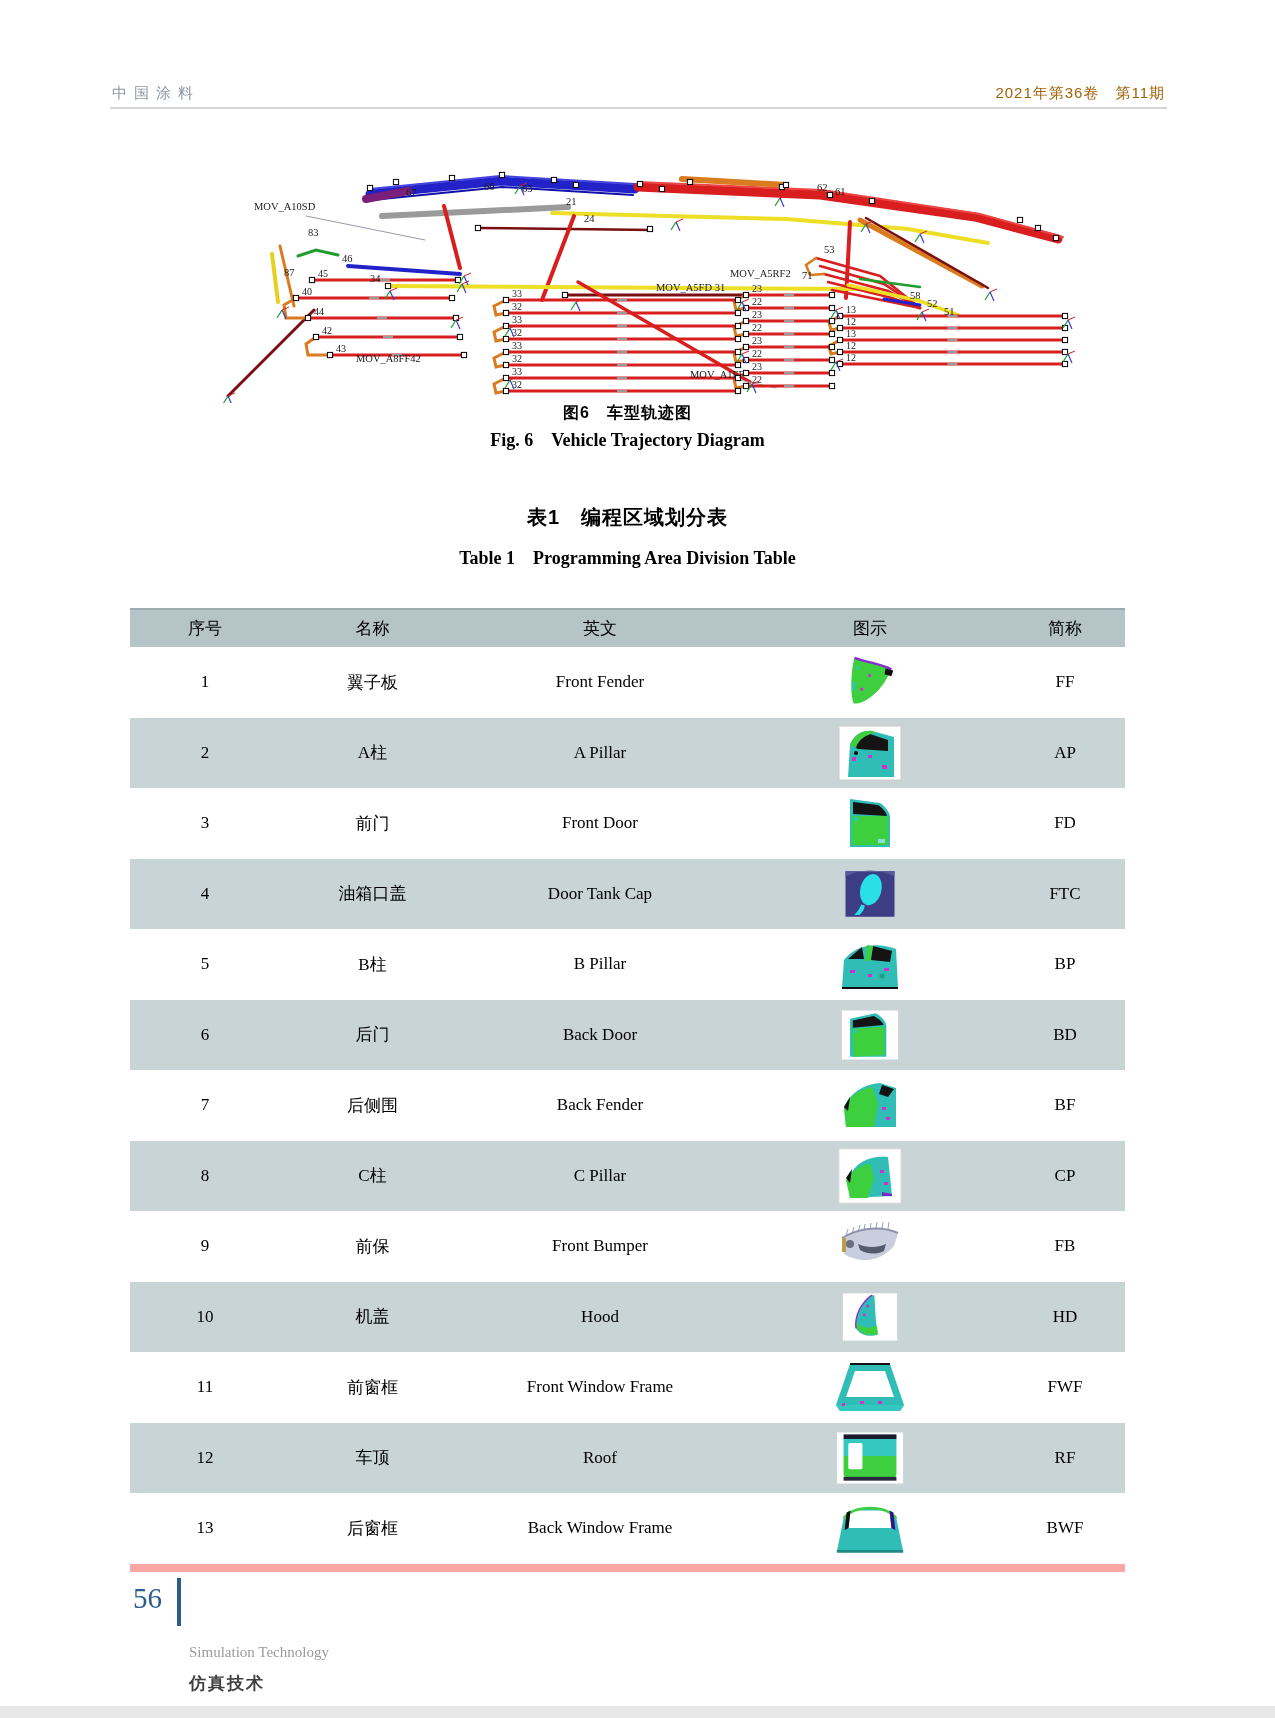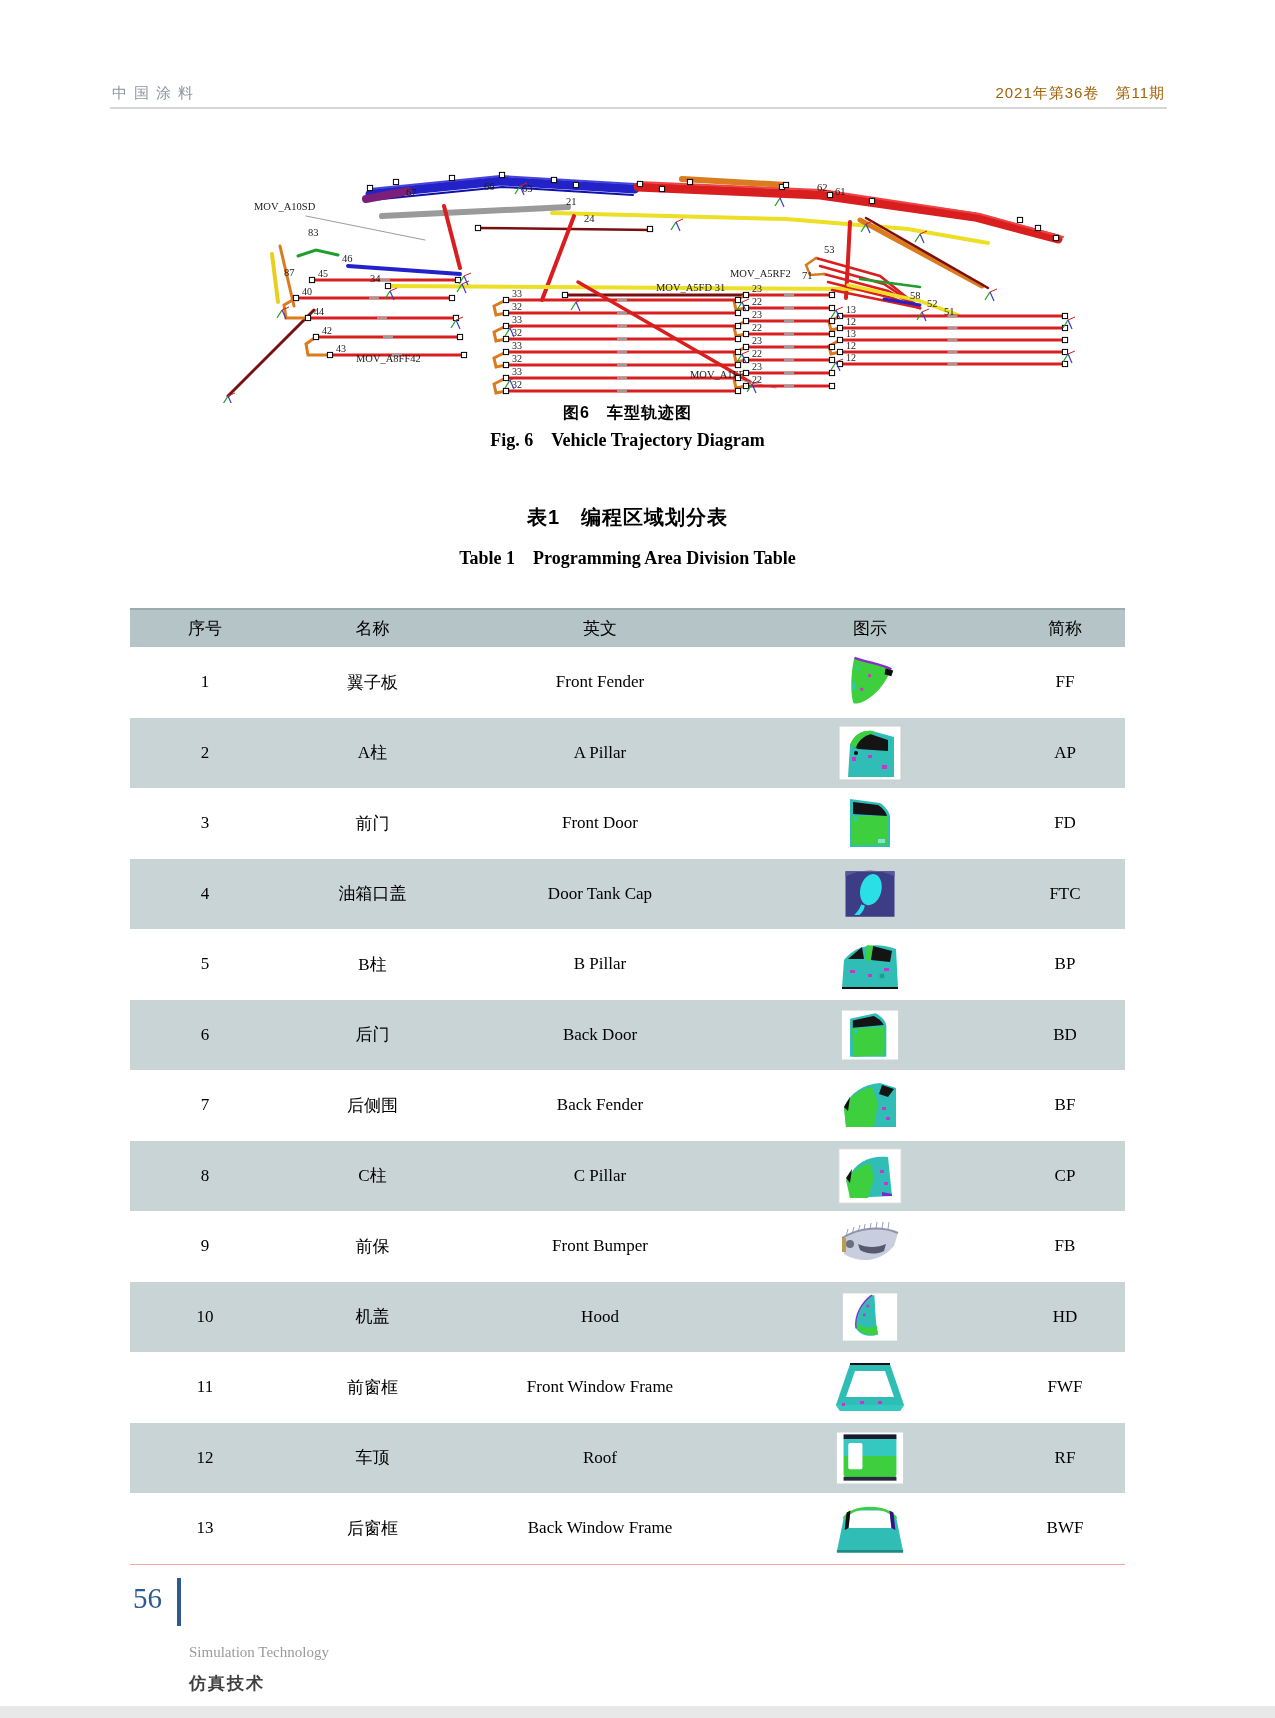--- a/index.html
+++ b/index.html
@@ -11,21 +11,21 @@
   .hdr .jn{letter-spacing:7px;}
   .hdr .iss{letter-spacing:1px;color:#a16207;}
   .hdr-rule{position:absolute;left:110px;top:107px;width:1057px;height:2px;background:#d6d6d6;}
   .figwrap{position:absolute;left:220px;top:158px;width:860px;height:245px;}
   .figwrap svg{width:860px;height:245px;display:block;}
   .cap{position:absolute;left:130px;width:995px;text-align:center;line-height:1.2;}
   .cap.cn1{top:403px;font-family:"Liberation Sans",sans-serif;font-weight:bold;font-size:16px;letter-spacing:1px;}
   .cap.en1{top:430px;font-family:"Liberation Serif",serif;font-weight:bold;font-size:18px;}
   .cap.cn2{top:505px;font-family:"Liberation Sans",sans-serif;font-weight:bold;font-size:20px;letter-spacing:1px;}
   .cap.en2{top:532px;font-family:"Liberation Serif",serif;font-weight:bold;font-size:18px;margin-top:16px;}
-  .tbl{position:absolute;left:130px;top:608px;width:995px;border-bottom:1px solid #fca5a5;
+  .tbl{position:absolute;left:130px;top:608px;width:995px;border-bottom:8px solid #fca5a5;
        font-size:17px;font-family:"Liberation Serif",serif;}
   .trow{display:grid;grid-template-columns:150px 185px 270px 270px 120px;align-items:center;height:70.5px;}
   .trow.head{height:37px;background:#b5c4c7;border-top:2px solid #9aacb0;}
   .trow.alt{background:#c9d4d6;}
   .tcell{text-align:center;}
   .tcell svg{display:block;margin:0 auto;}
   .ftr-num{position:absolute;left:133px;top:1582px;font-family:"Liberation Serif",serif;
            font-size:29px;color:#2d5b8e;}
   .ftr-bar{position:absolute;left:177px;top:1578px;width:4px;height:48px;background:#2d5b8e;}
   .ftr-cn{position:absolute;left:189px;top:1672px;font-family:"Liberation Sans",sans-serif;

